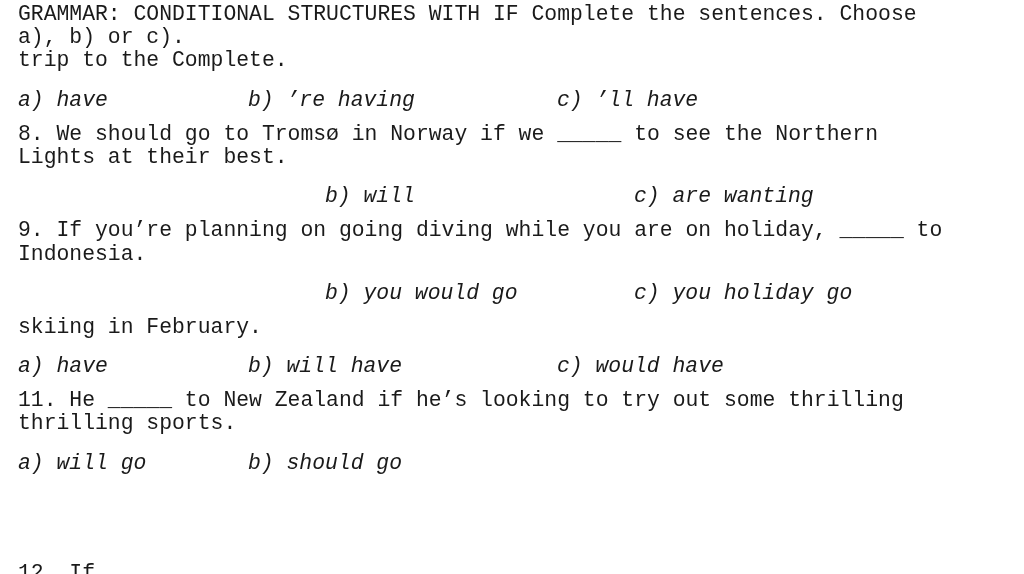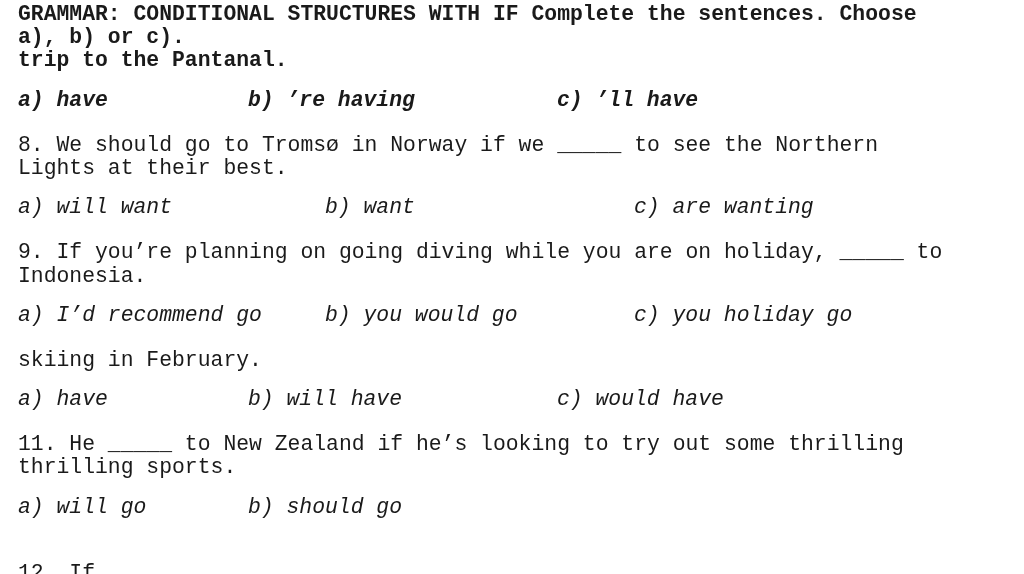--- a/index.html
+++ b/index.html
@@ -23,25 +23,24 @@
       width: 1000px;
     }
     .line {
       height: 23.2px;
       line-height: 23.2px;
       white-space: pre;
       position: relative;
     }
     .block {
       position: relative;
-      margin-top: 38px;
+      margin-top: 27px;
     }
     .block.first {
       margin-top: 0;
-      font-weight: bold;
     }
     .options {
       position: relative;
       height: 23.2px;
       line-height: 23.2px;
       font-style: italic;
       white-space: pre;
     }
     .opt {
       position: absolute;
@@ -59,43 +58,41 @@
 <body>
 
 <div class="page">
 
   <div class="block first">
     <div class="line">GRAMMAR: CONDITIONAL STRUCTURES WITH IF Complete the sentences. Choose</div>
     <div class="line">a), b) or c).</div>
   </div>
 
   <div class="block first">
-    <div class="line">trip to the Pantanal.</div>
+    <div class="line">trip to the Complete.</div>
     <div class="options">
       <span class="opt" style="left:0px">a) have</span>
       <span class="opt" style="left:230px">b) ’re having</span>
       <span class="opt" style="left:539px">c) ’ll have</span>
     </div>
   </div>
 
   <div class="block">
     <div class="line">8. We should go to Tromsø in Norway if we _____ to see the Northern</div>
     <div class="line">Lights at their best.</div>
     <div class="options">
-      <span class="opt" style="left:0px">a) will want</span>
-      <span class="opt" style="left:307px">b) want</span>
+      <span class="opt" style="left:307px">b) will</span>
       <span class="opt" style="left:616px">c) are wanting</span>
     </div>
   </div>
 
   <div class="block">
     <div class="line">9. If you’re planning on going diving while you are on holiday, _____ to</div>
     <div class="line">Indonesia.</div>
     <div class="options">
-      <span class="opt" style="left:0px">a) I’d recommend go</span>
       <span class="opt" style="left:307px">b) you would go</span>
       <span class="opt" style="left:616px">c) you holiday go</span>
     </div>
   </div>
 
   <div class="block">
     <div class="line">skiing in February.</div>
     <div class="options">
       <span class="opt" style="left:0px">a) have</span>
       <span class="opt" style="left:539px">c) would have</span>

